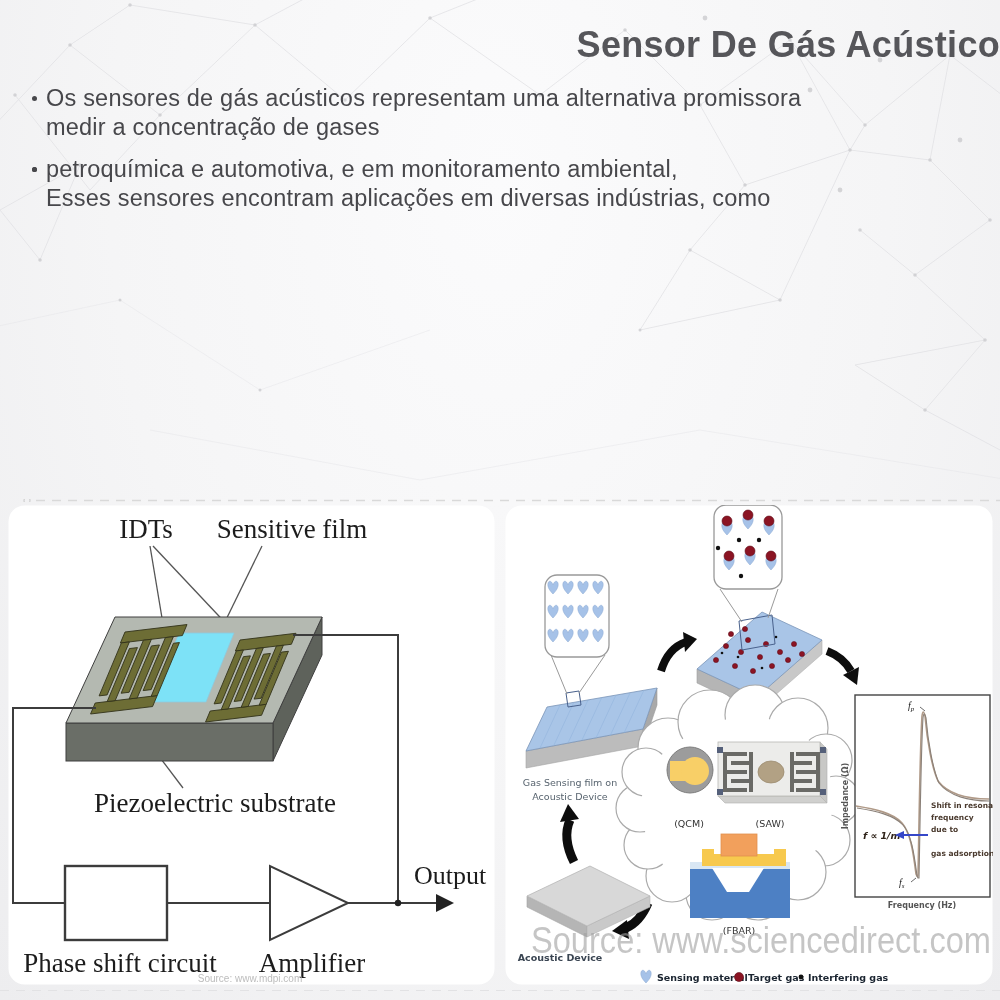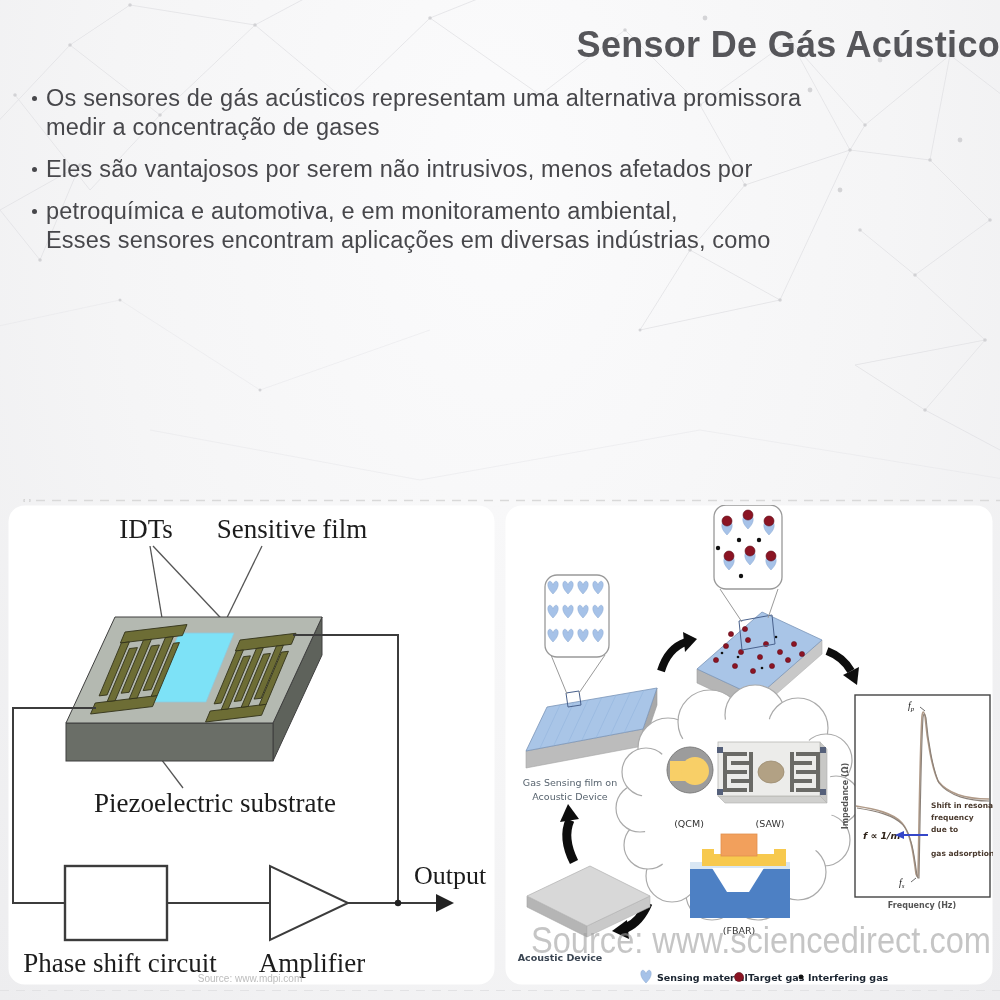--- a/index.html
+++ b/index.html
@@ -77,21 +77,20 @@
   <h1 class="title">Sensor De Gás Acústico</h1>
 
   <ul class="bullets">
     <li>
       <span class="dot"></span>
       <div class="bline">Os sensores de gás acústicos representam uma alternativa promissora</div>
       <div class="bline">medir a concentração de gases</div>
     </li>
     <li>
       <span class="dot"></span>
-      <div class="bline">Eles são vantajosos por serem não intrusivos, menos afetados por</div>
     </li>
     <li>
       <span class="dot"></span>
       <div class="bline">petroquímica e automotiva, e em monitoramento ambiental,</div>
       <div class="bline">Esses sensores encontram aplicações em diversas indústrias, como</div>
     </li>
   </ul>
 
   <svg class="sep" viewBox="0 0 1000 3">
     <circle cx="27" cy="1.5" r="3" fill="none" stroke="#cfcfcf" stroke-width="1.2"></circle>

